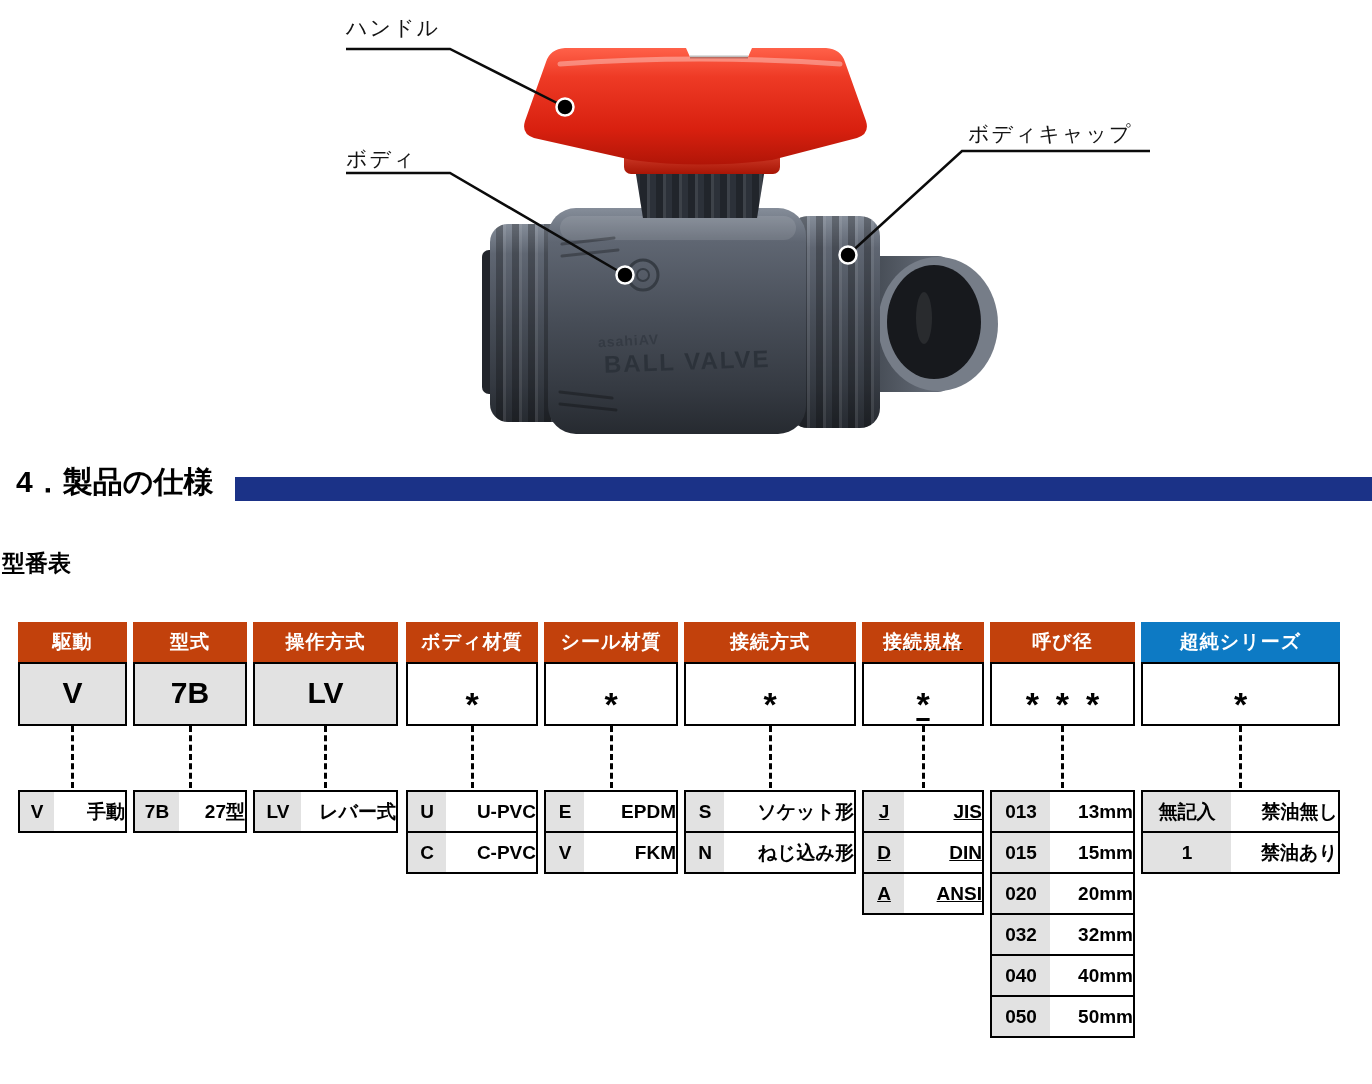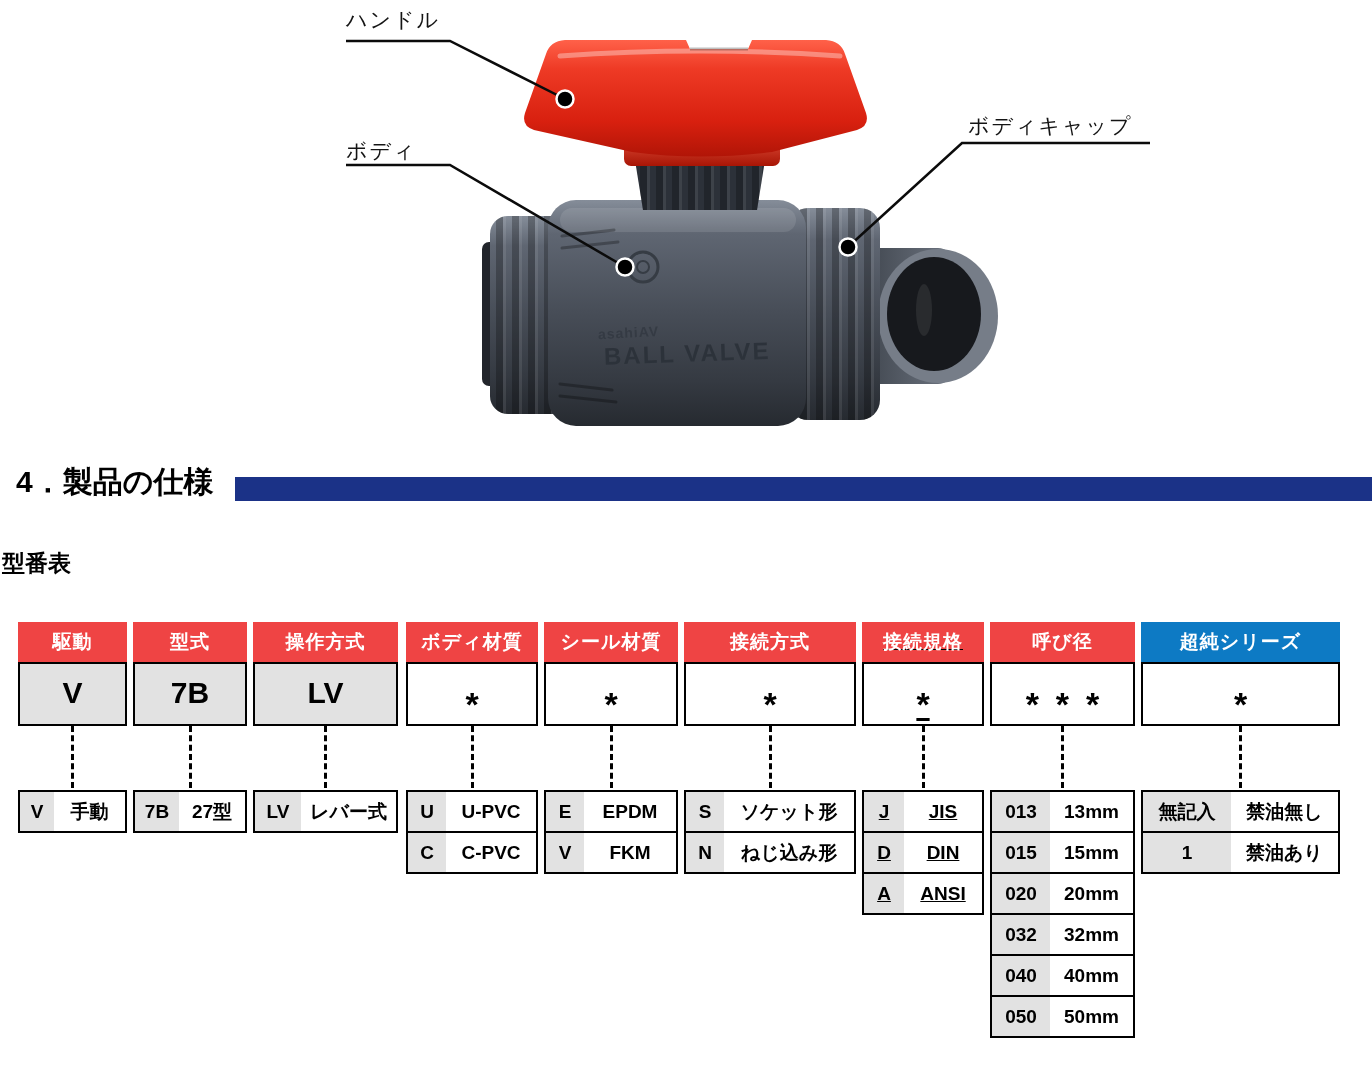--- a/index.html
+++ b/index.html
@@ -6,62 +6,62 @@
   html,body { background:#ffffff; }
   body {
     width: 1372px; height: 1084px;
     position: relative;
     font-family: "Liberation Sans", "DejaVu Sans", sans-serif;
     color: #000;
     overflow: hidden;
   }
 
   
-  .figure { position:absolute; left:0; top:4px; width:1368px; height:458px;text-decoration:underline; }
+  .figure { position:absolute; left:0; top:12px; width:1368px; height:458px;text-decoration:underline; }
   .figure svg { position:absolute; left:0; top:0; }
   .callout {
     position:absolute; font-size:21px; font-weight:400; color:#141414;
     letter-spacing:2px; white-space:nowrap;
   }
   #lbl-handle { left:346px; top:2px; }
   #lbl-body   { left:346px; top:133px; }
   #lbl-cap    { left:968px; top:108px; }
 
   
   .section-title { position:absolute; left:16px; top:462px; font-size:30px; font-weight:bold; white-space:nowrap; }
   .accent-bar { position:absolute; left:235px; top:477px; width:1137px; height:24px; }
   .sub-title { position:absolute; left:2px; top:548px; font-size:23px; font-weight:bold;text-align:center; }
 
   
   #model-table { position:absolute; left:0; top:0; width:1372px; height:1084px; }
   .mcol { position:absolute; top:622px; }
   .mhead {
     height:40px; line-height:40px; text-align:center;
-    background:#ef4444; color:#fff; font-weight:bold; font-size:19px;
+    background:#c2410c; color:#fff; font-weight:bold; font-size:19px;
     letter-spacing:1px; white-space:nowrap;
   }
   .mhead.blue { background:#0d7ac4; }
   .mval {
     height:64px; line-height:58px; text-align:center;
     border:2px solid #000; background:#fff;
     font-weight:bold; font-size:30px; overflow:hidden;
   }
   .mval.filled { background:#e2e2e2; }
   .mval.ast { font-size:34px; line-height:80px; }
   .mval.ast.triple { letter-spacing:17px; text-indent:17px; }
   .mdash { width:0; height:62px; margin:0 auto; border-left:3px dashed #000; }
   .mopts { margin-top:2px; }
   .orow {
     display:flex; height:43px; margin-top:-2px;
     border:2px solid #000; background:#fff;
     font-weight:bold; font-size:19px; white-space:nowrap;
   }
   .orow:first-child { margin-top:0; }
   .ocode { flex:0 0 auto; background:#e2e2e2; text-align:center; line-height:39px; }
-  .olabel { flex:1 1 auto; line-height:39px; text-align:center; }
+  .olabel { flex:1 1 auto; line-height:39px; text-align:right; }
 </style>
 </head>
 <body>
 
 <div class="figure">
   <svg width="1372" height="458" viewBox="0 0 1372 458">
     <defs>
       <linearGradient id="gBody" x1="0" y1="0" x2="0" y2="1">
         <stop offset="0" stop-color="#858d99"></stop>
         <stop offset="0.15" stop-color="#5f6672"></stop>

